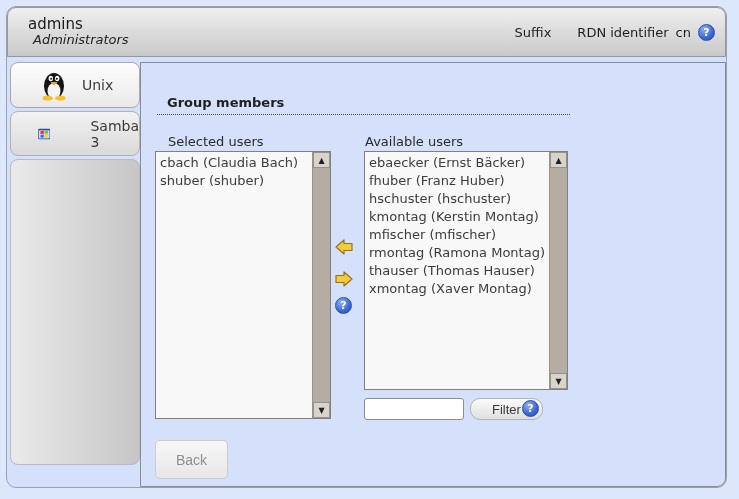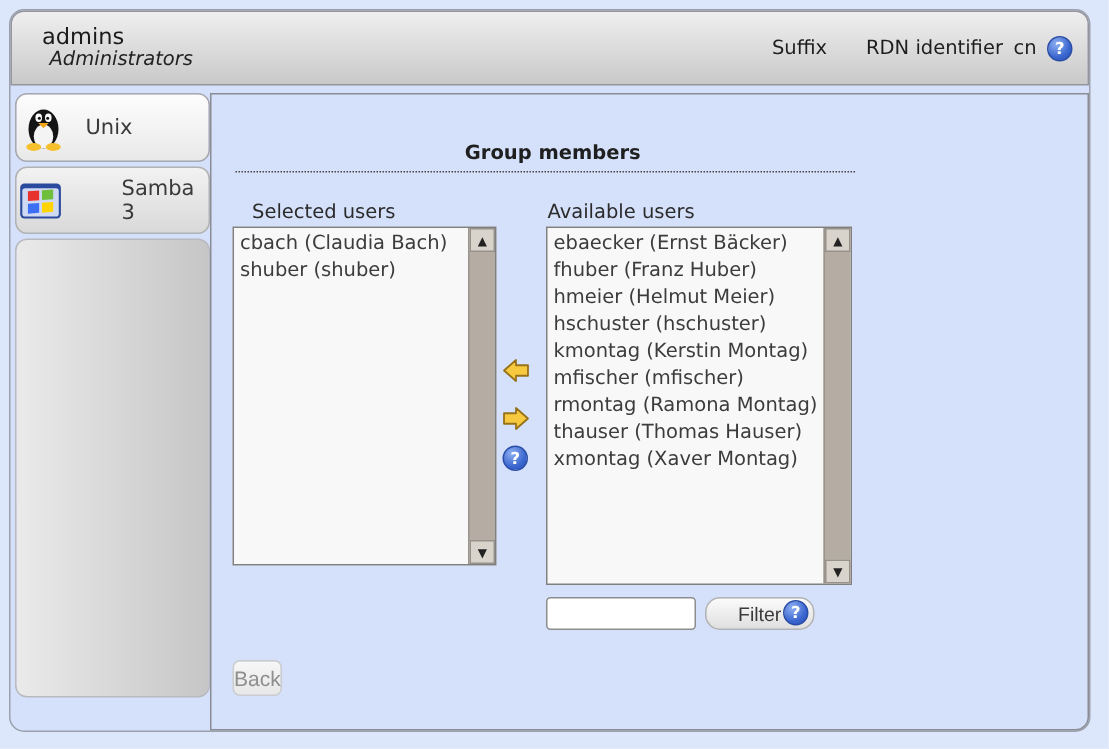--- a/index.html
+++ b/index.html
@@ -21,33 +21,33 @@
   .headright .gap{width:12px;}
 
   
   .help{width:17px;height:17px;border-radius:50%;flex:0 0 auto;
         background:radial-gradient(circle at 35% 28%, #8fb0f2, #3a66cf 62%, #2a50b4);
         border:1px solid #2a4ea6;color:#fff;font-size:11px;font-weight:bold;
         display:inline-flex;align-items:center;justify-content:center;box-sizing:border-box;cursor:pointer;}
 
   
   .tab{position:absolute;left:3px;width:130px;box-sizing:border-box;border-radius:8px;
-       display:flex;align-items:center;gap:12px;padding-left:2px;font-size:14px;color:#3a3a3a;cursor:pointer;}
+       display:flex;align-items:center;gap:12px;padding-left:27px;font-size:14px;color:#3a3a3a;cursor:pointer;}
   .tab-unix{top:55px;height:46px;background:linear-gradient(#fdfdfd,#e9e9e9);border:1px solid #a8a8b0;}
   .tab-samba{top:104px;height:45px;background:linear-gradient(#f2f2f2,#d9d9d9);border:1px solid #b2b2b2;gap:40px;}
   .filler{position:absolute;left:3px;top:152px;width:130px;height:306px;box-sizing:border-box;
           background:linear-gradient(to right,#eaeaea,#c6c6c6);border:1px solid #b9b9c0;border-radius:8px;}
 
   
   .content{position:absolute;left:133px;top:55px;right:0;bottom:0;box-sizing:border-box;
            background:#d5e1fa;border:1px solid #8b8b93;border-radius:0 0 9px 0;}
 
   .section-head{position:absolute;left:16px;top:32px;width:413px;padding:0 0 4px 10px;
                 box-sizing:border-box;border-bottom:1px dotted #444;
-                font-size:13px;font-weight:bold;color:#1f1f1f;text-align:center;}
+                font-size:13px;font-weight:bold;color:#1f1f1f;}
   .collabel{position:absolute;font-size:13px;color:#2b2b2b;}
 
   
   .listbox{position:absolute;box-sizing:border-box;border:1px solid #808080;background:#f8f8f8;
            display:flex;}
   .optwrap{flex:1;overflow:hidden;padding-top:2px;}
   .opt{font-size:13px;line-height:18px;color:#3c3c3c;padding-left:4px;white-space:nowrap;cursor:default;}
   .vscroll{width:17px;flex:0 0 auto;background:#b5ada3;display:flex;flex-direction:column;border-left:1px solid #9a948a;}
   .sbtn{height:16px;background:#d8d4cc;border:1px solid #96918a;box-sizing:border-box;
         font-size:8px;color:#222;display:flex;align-items:center;justify-content:center;cursor:pointer;}
@@ -58,22 +58,22 @@
 
   
   .filter-input{position:absolute;left:223px;top:335px;width:100px;height:22px;box-sizing:border-box;
                 border:1px solid #8d8d8d;border-radius:3px;background:#fff;font-size:13px;padding:0 4px;}
   .btn{box-sizing:border-box;font-size:13px;color:#3a3a3a;background:linear-gradient(#fbfbfb,#dfdfdf);
        border:1px solid #b3b3b3;border-radius:10px;padding:2px 21px;cursor:pointer;}
   .filter-btn{position:absolute;left:329px;top:335px;height:22px;}
   .filter-help{position:absolute;left:381px;top:337px;}
   .between-help{position:absolute;left:194px;top:234px;}
 
-  .back-btn{position:absolute;left:14px;top:377px;height:24px;font-size:14px;color:#8f8f8f;
-            background:linear-gradient(#f7f7f7,#e7e7e7);border:1px solid #cccccc;border-radius:5px;padding:1px 0;}
+  .back-btn{position:absolute;left:14px;top:377px;height:39px;font-size:14px;color:#8f8f8f;
+            background:linear-gradient(#f7f7f7,#e7e7e7);border:1px solid #cccccc;border-radius:5px;padding:1px 20px;}
 </style>
 </head>
 <body>
 
 <div class="screen">
   <div class="outer">
 
     <div class="header">
       <div class="titleblock">
         <div class="title">admins</div>
@@ -119,39 +119,38 @@
 
     <div class="filler"></div>
 
     <div class="content">
 
       <div class="section-head">Group members</div>
 
       <div class="collabel" style="left:15px;top:71px;margin-left:12px;">Selected users</div>
       <div class="collabel" style="left:224px;top:71px;">Available users</div>
 
-      <div class="listbox" style="left:14px;top:88px;width:176px;height:226px;">
+      <div class="listbox" style="left:14px;top:88px;width:176px;height:268px;">
         <div class="optwrap">
 
         <div class="opt">cbach (Claudia Bach)</div>
             <div class="opt">shuber (shuber)</div>
           </div>
         <div class="vscroll">
           <div class="sbtn">▲</div>
           <div class="strack"></div>
           <div class="sbtn">▼</div>
         </div>
       </div>
 
       <div class="listbox" style="left:223px;top:88px;width:204px;height:239px;">
         <div class="optwrap">
 
         <div class="opt">ebaecker (Ernst Bäcker)</div>
             <div class="opt">fhuber (Franz Huber)</div>
-            <div class="opt">hmeier (Helmut Meier)</div>
             <div class="opt">hschuster (hschuster)</div>
             <div class="opt">kmontag (Kerstin Montag)</div>
             <div class="opt">mfischer (mfischer)</div>
             <div class="opt">rmontag (Ramona Montag)</div>
             <div class="opt">thauser (Thomas Hauser)</div>
             <div class="opt">xmontag (Xaver Montag)</div>
           </div>
         <div class="vscroll">
           <div class="sbtn">▲</div>
           <div class="strack"></div>

